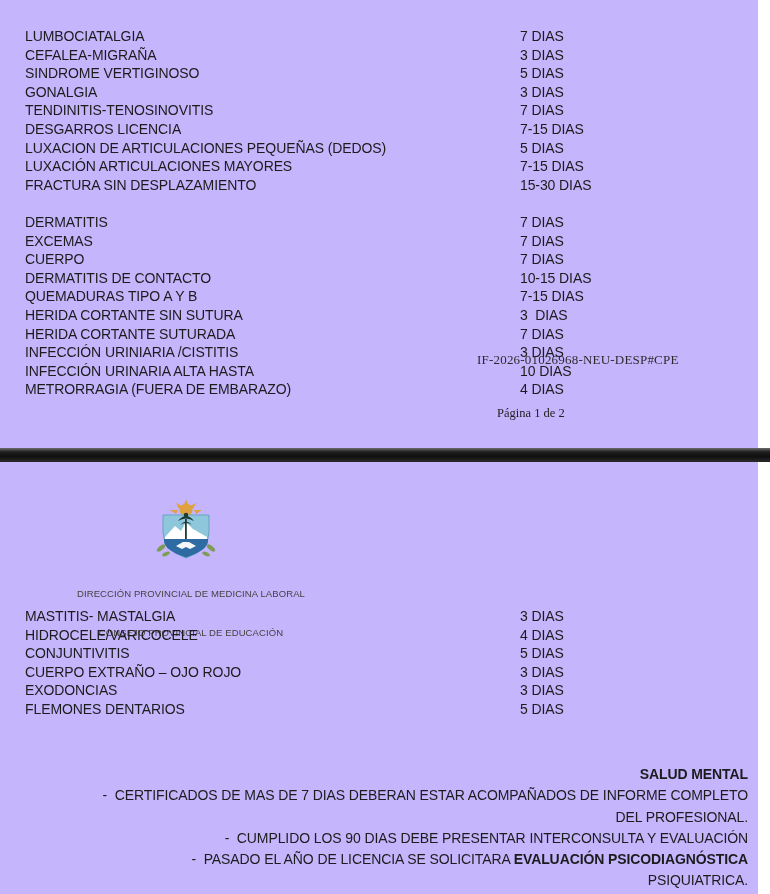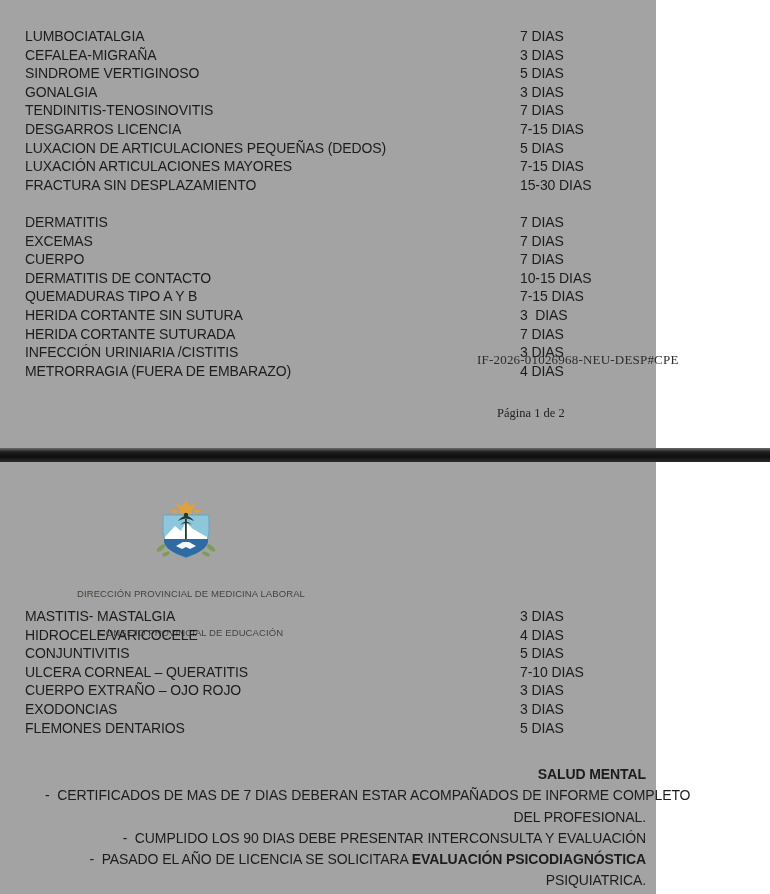--- a/index.html
+++ b/index.html
@@ -1,21 +1,21 @@
 <!DOCTYPE html>
 <html><head>
 <meta charset="utf-8">
 <style>
   html,body{margin:0;padding:0;}
   body{
     width:770px;height:894px;background:#ffffff;
     font-family:"Liberation Sans","DejaVu Sans",sans-serif;
     color:#1c1c1c;overflow:hidden;
   }
-  .doc{position:relative;width:656px;height:894px;background:#a3a3a3;}
+  .doc{position:relative;width:714px;height:894px;background:#c4b5fd;padding-left:44px;}
 
   
   .rows{position:absolute;left:25px;right:0;}
   .row{display:flex;height:18.6px;line-height:18.6px;font-size:14px;letter-spacing:-0.1px;}
   .cond{flex:0 0 495px;white-space:pre;}
   .days{white-space:pre;}
 
   #list1{top:27px;}
   #list2{top:213px;}
   #list3{top:607px;}
@@ -122,20 +122,24 @@
       </div>
     <div class="row">
         <span class="cond">HERIDA CORTANTE SUTURADA</span>
         <span class="days">7 DIAS</span>
       </div>
     <div class="row">
         <span class="cond">INFECCIÓN URINIARIA /CISTITIS</span>
         <span class="days">3 DIAS</span>
       </div>
     <div class="row">
+        <span class="cond">INFECCIÓN URINARIA ALTA HASTA</span>
+        <span class="days">10 DIAS</span>
+      </div>
+    <div class="row">
         <span class="cond">METRORRAGIA (FUERA DE EMBARAZO)</span>
         <span class="days">4 DIAS</span>
       </div>
   </div>
 
   <div class="watermark">IF-2026-01026968-NEU-DESP#CPE</div>
   <div class="pagenum">Página 1 de 2</div>
 
   <div class="divider"></div>
 
@@ -185,24 +189,20 @@
       </div>
     <div class="row">
         <span class="cond">HIDROCELE/VARICOCELE</span>
         <span class="days">4 DIAS</span>
       </div>
     <div class="row">
         <span class="cond">CONJUNTIVITIS</span>
         <span class="days">5 DIAS</span>
       </div>
     <div class="row">
-        <span class="cond">ULCERA CORNEAL – QUERATITIS</span>
-        <span class="days">7-10 DIAS</span>
-      </div>
-    <div class="row">
         <span class="cond">CUERPO EXTRAÑO – OJO ROJO</span>
         <span class="days">3 DIAS</span>
       </div>
     <div class="row">
         <span class="cond">EXODONCIAS</span>
         <span class="days">3 DIAS</span>
       </div>
     <div class="row">
         <span class="cond">FLEMONES DENTARIOS</span>
         <span class="days">5 DIAS</span>

